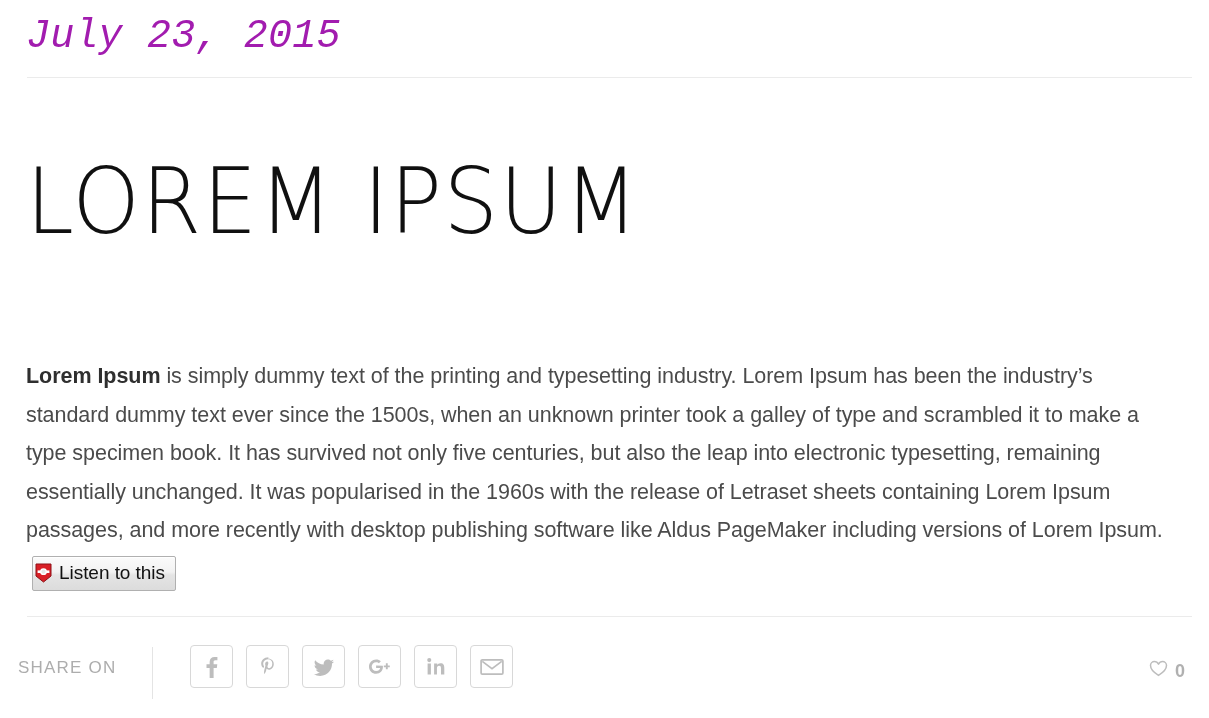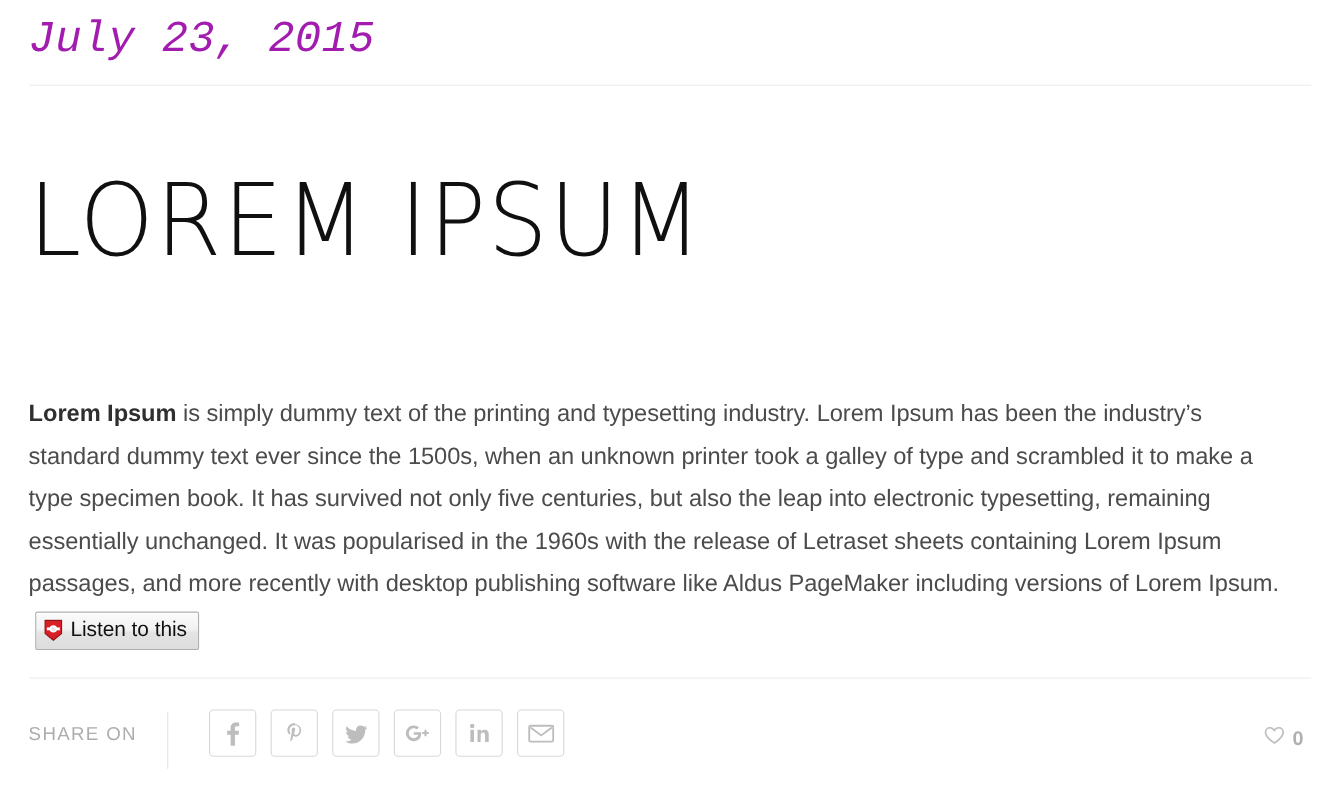--- a/index.html
+++ b/index.html
@@ -79,21 +79,21 @@
     font-weight: bold;
     color: #2f2f2f;
   }
 
   
   .listen-btn {
     display: inline-flex;
     align-items: center;
     vertical-align: -7px;
     margin-left: 6px;
-    padding: 3px 10px 4px 7px;
+    padding: 3px 10px 4px 2px;
     height: 26px;
     box-sizing: content-box;
     border: 1px solid #b0b0b0;
     border-radius: 2px;
     background: linear-gradient(to bottom, #fbfbfb 0%, #f2f2f2 45%, #e4e4e4 55%, #dcdcdc 100%);
     box-shadow: inset 0 1px 0 #ffffff;
     font-family: "Liberation Sans", sans-serif;
     font-size: 19px;
     line-height: 20px;
     color: #111111;
@@ -112,21 +112,21 @@
   
   .footer {
     position: absolute;
     left: 0;
     top: 616px;
     width: 1209px;
     height: 102px;
   }
   .share-on {
     position: absolute;
-    left: 26px;
+    left: 18px;
     top: 42px;
     font-family: "Liberation Sans", sans-serif;
     font-size: 17px;
     line-height: 20px;
     letter-spacing: 1.2px;
     color: #adadad;
     white-space: nowrap;
   }
   .vrule {
     position: absolute;

